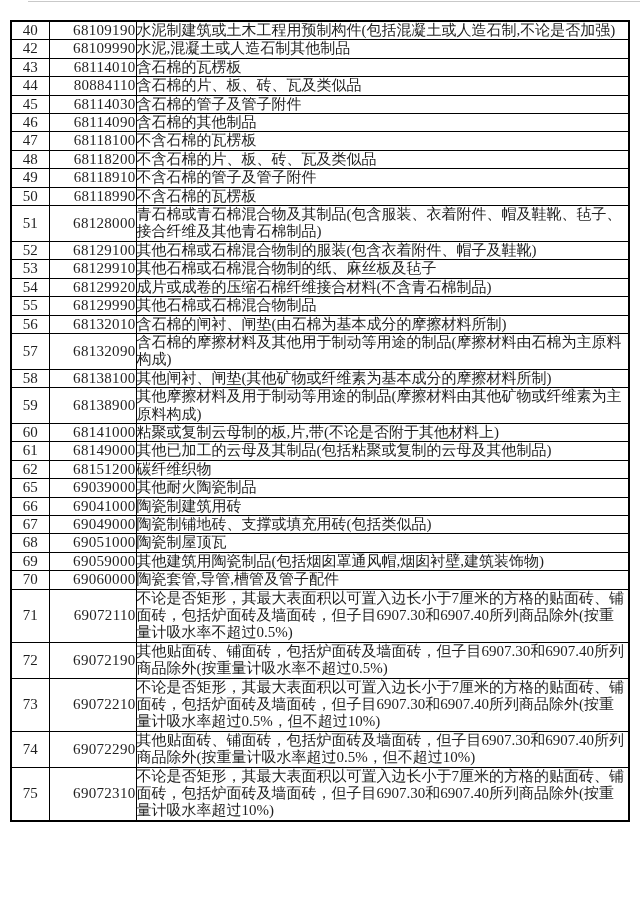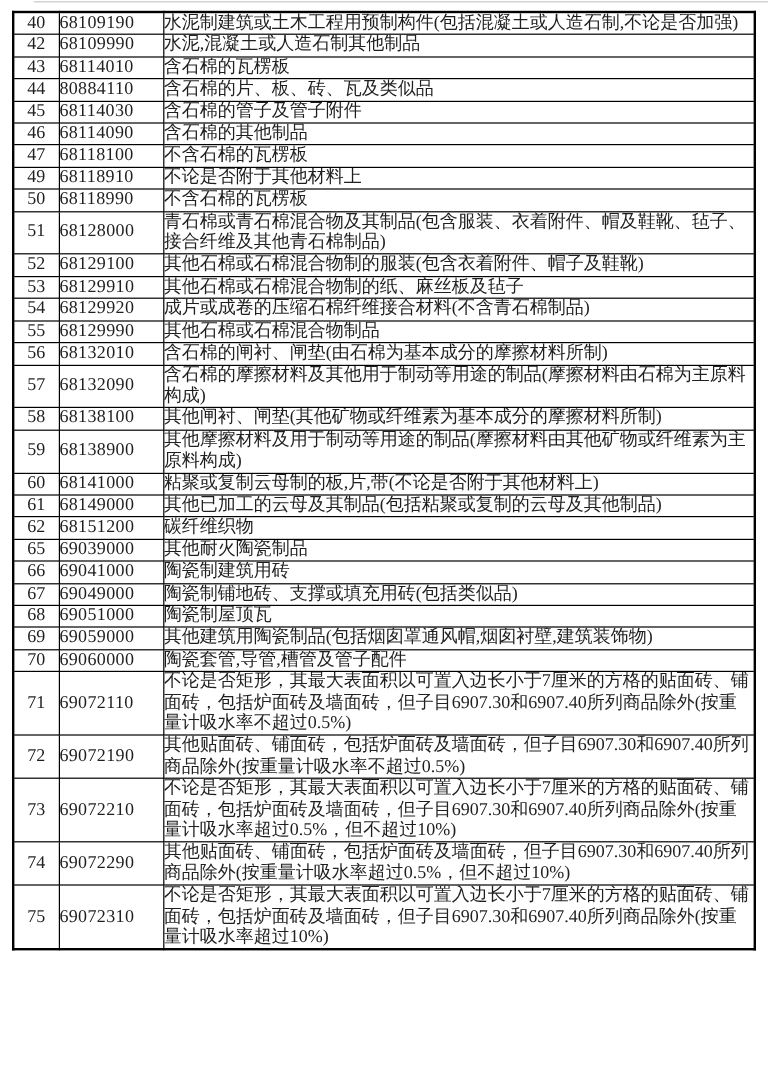--- a/index.html
+++ b/index.html
@@ -18,21 +18,21 @@
     position: absolute;
     top: 1px;
     left: 28px;
     width: 612px;
     height: 1px;
     background: #c9c9c9;
   }
   table.hs-table {
     position: absolute;
     left: 10px;
-    top: 9px;
+    top: 20px;
     width: 620px;
     border-collapse: collapse;
     table-layout: fixed;
     border: 2px solid #000000;
     color: #1f1f1f;
     font-size: 15px;
     line-height: 17.4px;
   }
   table.hs-table col.c-no   { width: 38px; }
   table.hs-table col.c-code { width: 87px; }
@@ -41,20 +41,21 @@
     padding: 0;
     vertical-align: middle;
     overflow: hidden;
   }
   td.no {
     text-align: center;
   }
   td.code {
     padding-left: 6px;
     letter-spacing: 0.3px;
+    text-align: right;
   }
   td.desc {
     padding-left: 4px;
     padding-right: 3px;
     text-align: left;
     word-break: break-all;
     margin-left: 12px;
   }
 </style>
 </head>
@@ -98,23 +99,28 @@
         <td class="no">46</td>
         <td class="code">68114090</td>
         <td class="desc">含石棉的其他制品</td>
       </tr>
       <tr>
         <td class="no">47</td>
         <td class="code">68118100</td>
         <td class="desc">不含石棉的瓦楞板</td>
       </tr>
       <tr>
+        <td class="no">48</td>
+        <td class="code">68118200</td>
+        <td class="desc">不含石棉的片、板、砖、瓦及类似品</td>
+      </tr>
+      <tr>
         <td class="no">49</td>
         <td class="code">68118910</td>
-        <td class="desc">不论是否附于其他材料上</td>
+        <td class="desc">不含石棉的管子及管子附件</td>
       </tr>
       <tr>
         <td class="no">50</td>
         <td class="code">68118990</td>
         <td class="desc">不含石棉的瓦楞板</td>
       </tr>
       <tr>
         <td class="no">51</td>
         <td class="code">68128000</td>
         <td class="desc">青石棉或青石棉混合物及其制品(包含服装、衣着附件、帽及鞋靴、毡子、接合纤维及其他青石棉制品)</td>

